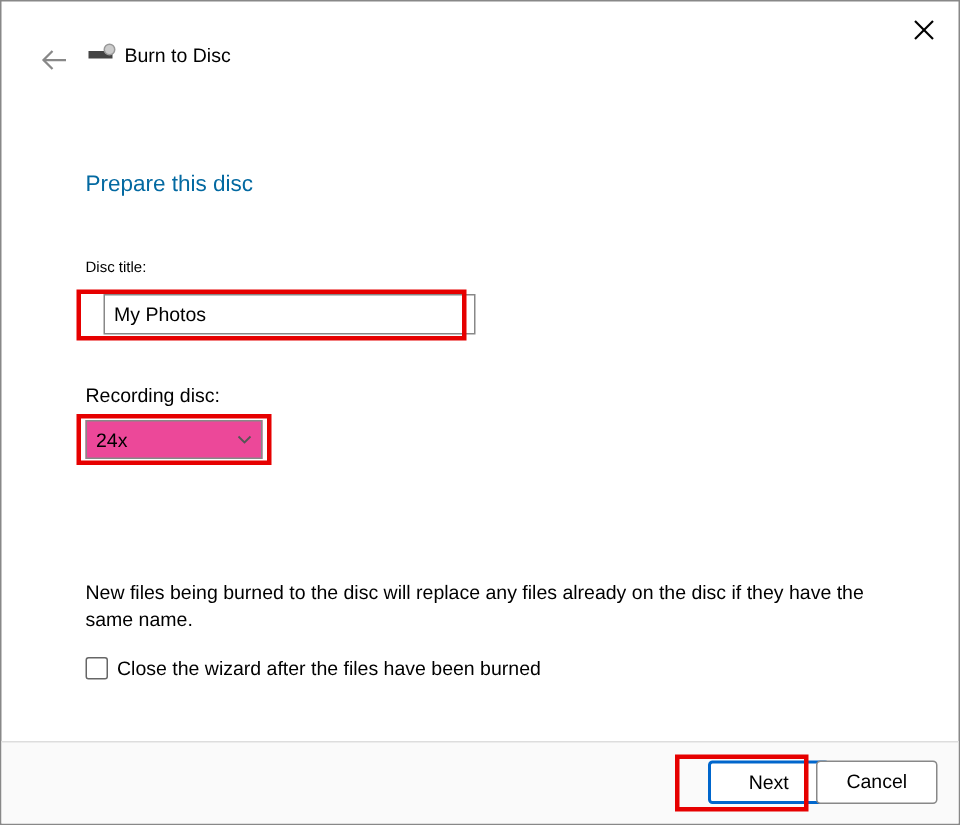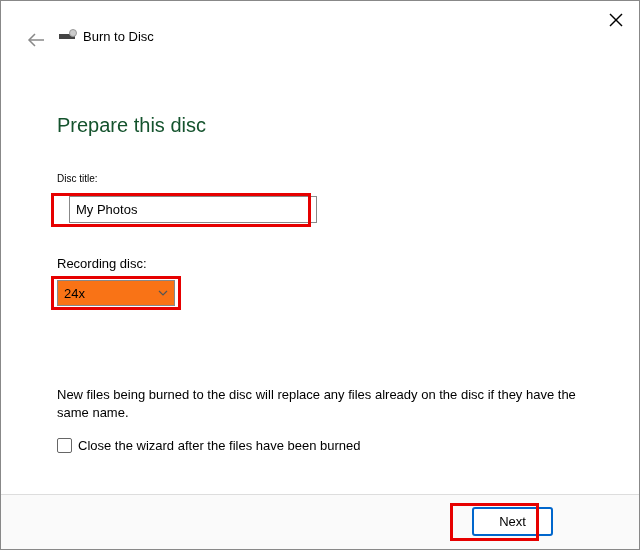--- a/index.html
+++ b/index.html
@@ -6,27 +6,27 @@
     html, body { width: 640px; height: 550px; font-family: "Segoe UI", Tahoma, sans-serif; font-size: 13px; color: #000; background: #fff; }
     .window { position: relative; width: 640px; height: 550px; border: 1px solid #888; background: #fff; }
     .close-x { position: absolute; top: 12px; right: 16px; cursor: pointer; }
     .close-x svg { display: block; }
     .back-arrow { position: absolute; top: 32px; left: 26px; cursor: pointer; }
     .back-arrow svg { display: block; }
     .disc-icon { position: absolute; top: 28px; left: 58px; width: 18px; height: 14px; }
     .disc-icon .drive { position: absolute; top: 5px; left: 0; width: 16px; height: 5px; background: #444; }
     .disc-icon .disc { position: absolute; top: 0; left: 10px; width: 8px; height: 8px; border-radius: 50%; background: #ccc; border: 1px solid #999; }
     .title { position: absolute; top: 28px; left: 82px; font-size: 13px; text-align: right; }
-    .heading { position: absolute; top: 113px; left: 56px; font-size: 20px; color: #14532d; font-weight: 400; }
+    .heading { position: absolute; top: 113px; left: 56px; font-size: 15px; color: #0369a1; font-weight: 400; }
     .label-disc-title { position: absolute; top: 172px; left: 56px; font-size: 10px; }
     .red-box-1 { position: absolute; top: 192px; left: 50px; width: 260px; height: 34px; border: 3px solid #e60000; pointer-events: none; z-index: 2; }
     .input-title { position: absolute; top: 195px; left: 68px; width: 248px; height: 27px; border: 1px solid #888; padding: 2px 6px; font-family: inherit; font-size: 13px; outline: none; }
     .label-speed { position: absolute; top: 255px; left: 56px; font-size: 13px; }
     .red-box-2 { position: absolute; top: 275px; left: 50px; width: 130px; height: 34px; border: 3px solid #e60000; pointer-events: none; z-index: 2; }
-    .select-speed { position: absolute; top: 279px; left: 56px; width: 118px; height: 26px; border: 1px solid #888; padding: 2px 6px; font-family: inherit; font-size: 13px; background: #f97316; cursor: pointer; display: flex; align-items: center; justify-content: space-between; }
+    .select-speed { position: absolute; top: 279px; left: 56px; width: 118px; height: 26px; border: 1px solid #888; padding: 2px 6px; font-family: inherit; font-size: 13px; background: #ec4899; cursor: pointer; display: flex; align-items: center; justify-content: space-between; }
     .chevron { display: inline-block; }
     .chevron svg { display: block; }
     .note { position: absolute; top: 385px; left: 56px; width: 545px; font-size: 13px; line-height: 1.35; }
     .checkbox-row { position: absolute; top: 437px; left: 56px; display: flex; align-items: center; gap: 6px; cursor: pointer; justify-content: space-between; }
     .checkbox-box { width: 15px; height: 15px; border: 1.5px solid #666; border-radius: 2px; background: #fff; }
     .footer { position: absolute; bottom: 0; left: 0; width: 100%; height: 55px; border-top: 1px solid #ddd; background: #fafafa; }
     .red-box-3 { position: absolute; top: 502px; left: 449px; width: 89px; height: 38px; border: 3px solid #e60000; pointer-events: none; z-index: 3; }
     .btn { position: absolute; top: 506px; width: 81px; height: 29px; border: 1px solid #888; background: #fff; font-family: inherit; font-size: 13px; text-align: center; line-height: 26px; border-radius: 3px; cursor: pointer; }
     .btn-next { left: 453px; border: 2px solid #0066cc; margin-left: 18px; }
     .btn-cancel { left: 543px; }
@@ -78,14 +78,15 @@
 
   <div class="checkbox-row">
     <div class="checkbox-box"></div>
     <span>Close the wizard after the files have been burned</span>
   </div>
 
   <div class="footer"></div>
 
   <div class="red-box-3"></div>
   <div class="btn btn-next">Next</div>
+  <div class="btn btn-cancel">Cancel</div>
 
 </div>
 
 </body></html>

